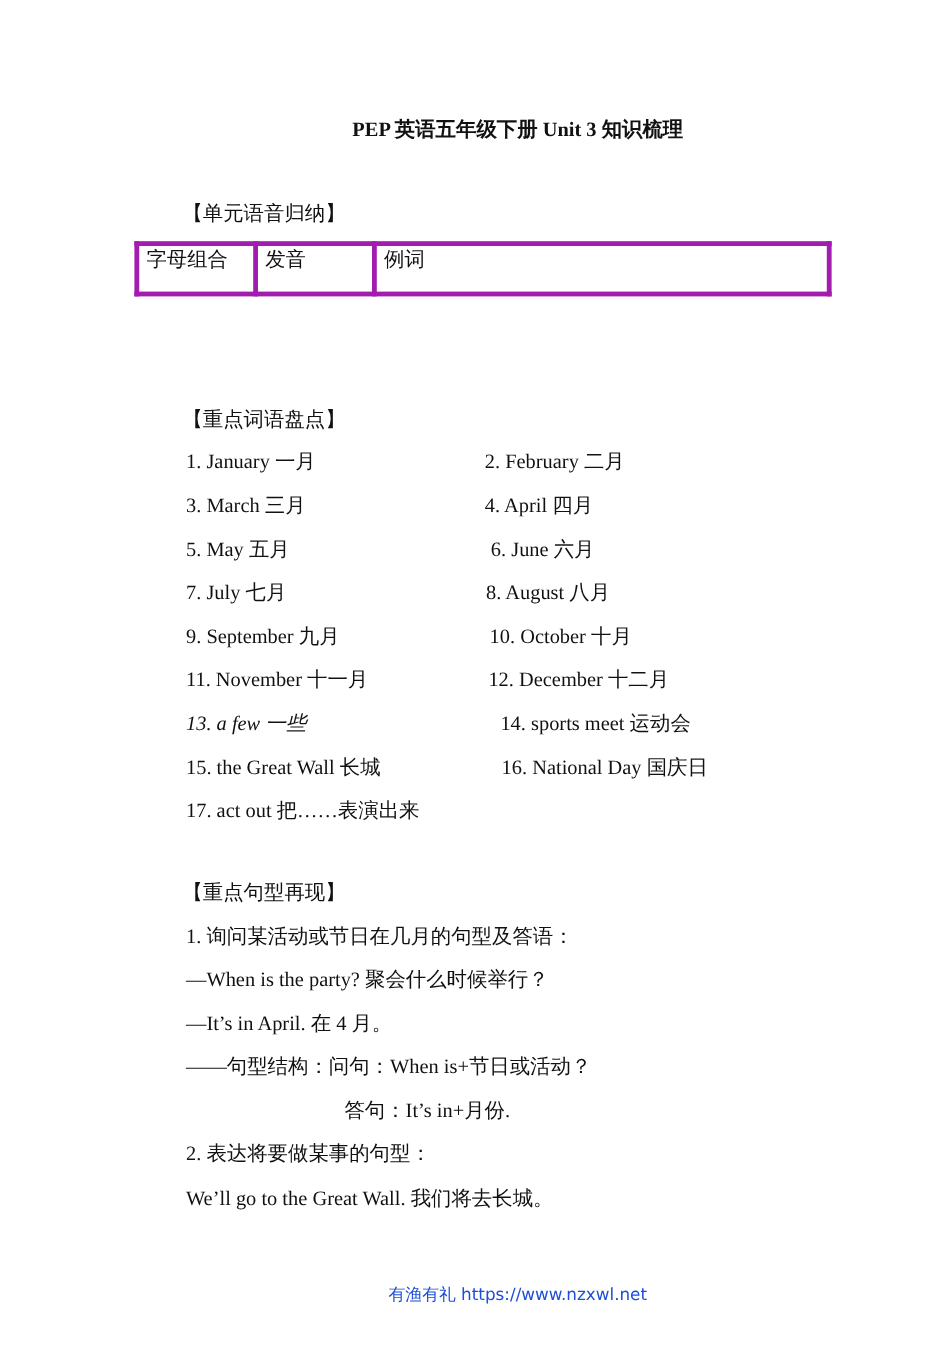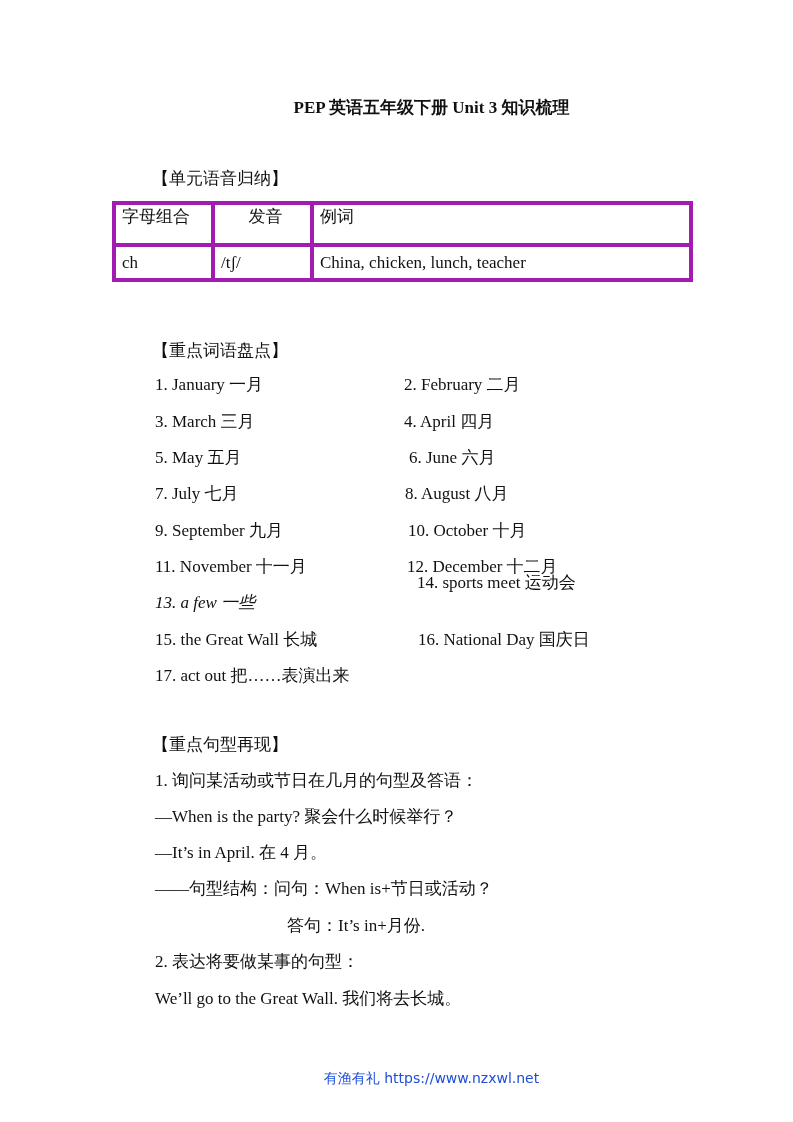--- a/index.html
+++ b/index.html
@@ -25,21 +25,21 @@
       border-collapse: collapse; font-size: 17px;
     }
     table.phon td {
       border: 4px solid #a21caf; padding: 0 0 0 6px; vertical-align: middle;
       line-height: 20px;
     }
     table.phon tr.r0 td { height: 36px; vertical-align: top; padding-top: 2px; }
     table.phon tr.r1 td { height: 31px; }
     table.phon tr.r2 td { height: 32px; }
     .c0 { width: 89px; }
-    .c1 { width: 89px; text-align: center; }
+    .c1 { width: 89px; }
     .c2 { width: 369px; }
     .vocab { font-size: 17px; line-height: 24px; }
     .line { font-size: 17px; line-height: 24px; left: 120px; }
     .footer {
       left: 0; width: 793px; top: 1070px; text-align: center;
       font-family: "DejaVu Sans", "Liberation Sans", sans-serif;
       font-size: 14px; color: #1d4ed8;
     }
   </style>
 </head>
@@ -49,44 +49,39 @@
 
 <div class="abs heading h1">【单元语音归纳】</div>
 
 <table class="phon">
   <tbody>
       <tr class="r0">
     <td class="c0">字母组合</td>
     <td class="c1">发音</td>
     <td class="c2">例词</td>
   </tr>
-  <tr class="r1">
-    <td>ch</td>
-    <td>/tʃ/</td>
-    <td>China, chicken, lunch, teacher</td>
-  </tr>
 </tbody>
   </table>
 
 <div class="abs heading h2">【重点词语盘点】</div>
 
 <div class="abs vocab" style="left:120px; top:373px;">1. January 一月</div>
 <div class="abs vocab" style="left:369px; top:373px;">2. February 二月</div>
 <div class="abs vocab" style="left:120px; top:410px;">3. March 三月</div>
 <div class="abs vocab" style="left:369px; top:410px;">4. April  四月</div>
 <div class="abs vocab" style="left:120px; top:446px;">5. May 五月</div>
 <div class="abs vocab" style="left:374px; top:446px;">6. June 六月</div>
 <div class="abs vocab" style="left:120px; top:482px;">7. July 七月</div>
 <div class="abs vocab" style="left:370px; top:482px;">8. August 八月</div>
 <div class="abs vocab" style="left:120px; top:519px;">9. September 九月</div>
 <div class="abs vocab" style="left:373px; top:519px;">10. October 十月</div>
 <div class="abs vocab" style="left:120px; top:555px;">11. November 十一月</div>
 <div class="abs vocab" style="left:372px; top:555px;">12. December 十二月</div>
 <div class="abs vocab" style="left:120px; top:591px;font-style:italic;">13. a few 一些</div>
-<div class="abs vocab" style="left:382px; top:571px;">14. sports meet 运动会</div>
+<div class="abs vocab" style="left:382px; top:591px;">14. sports meet 运动会</div>
 <div class="abs vocab" style="left:120px; top:628px;">15. the Great Wall 长城</div>
 <div class="abs vocab" style="left:383px; top:628px;">16. National Day 国庆日</div>
 <div class="abs vocab" style="left:120px; top:664px;">17. act out 把……表演出来</div>
 
 <div class="abs heading h3">【重点句型再现】</div>
 
 <div class="abs line" style="top:769px;">1.  询问某活动或节日在几月的句型及答语：</div>
 <div class="abs line" style="top:805px;text-align:right;">—When is the party?  聚会什么时候举行？</div>
 <div class="abs line" style="top:841px;">—It’s in April.    在 4 月。</div>
 <div class="abs line" style="top:877px;">——句型结构：问句：When is+节日或活动？</div>

